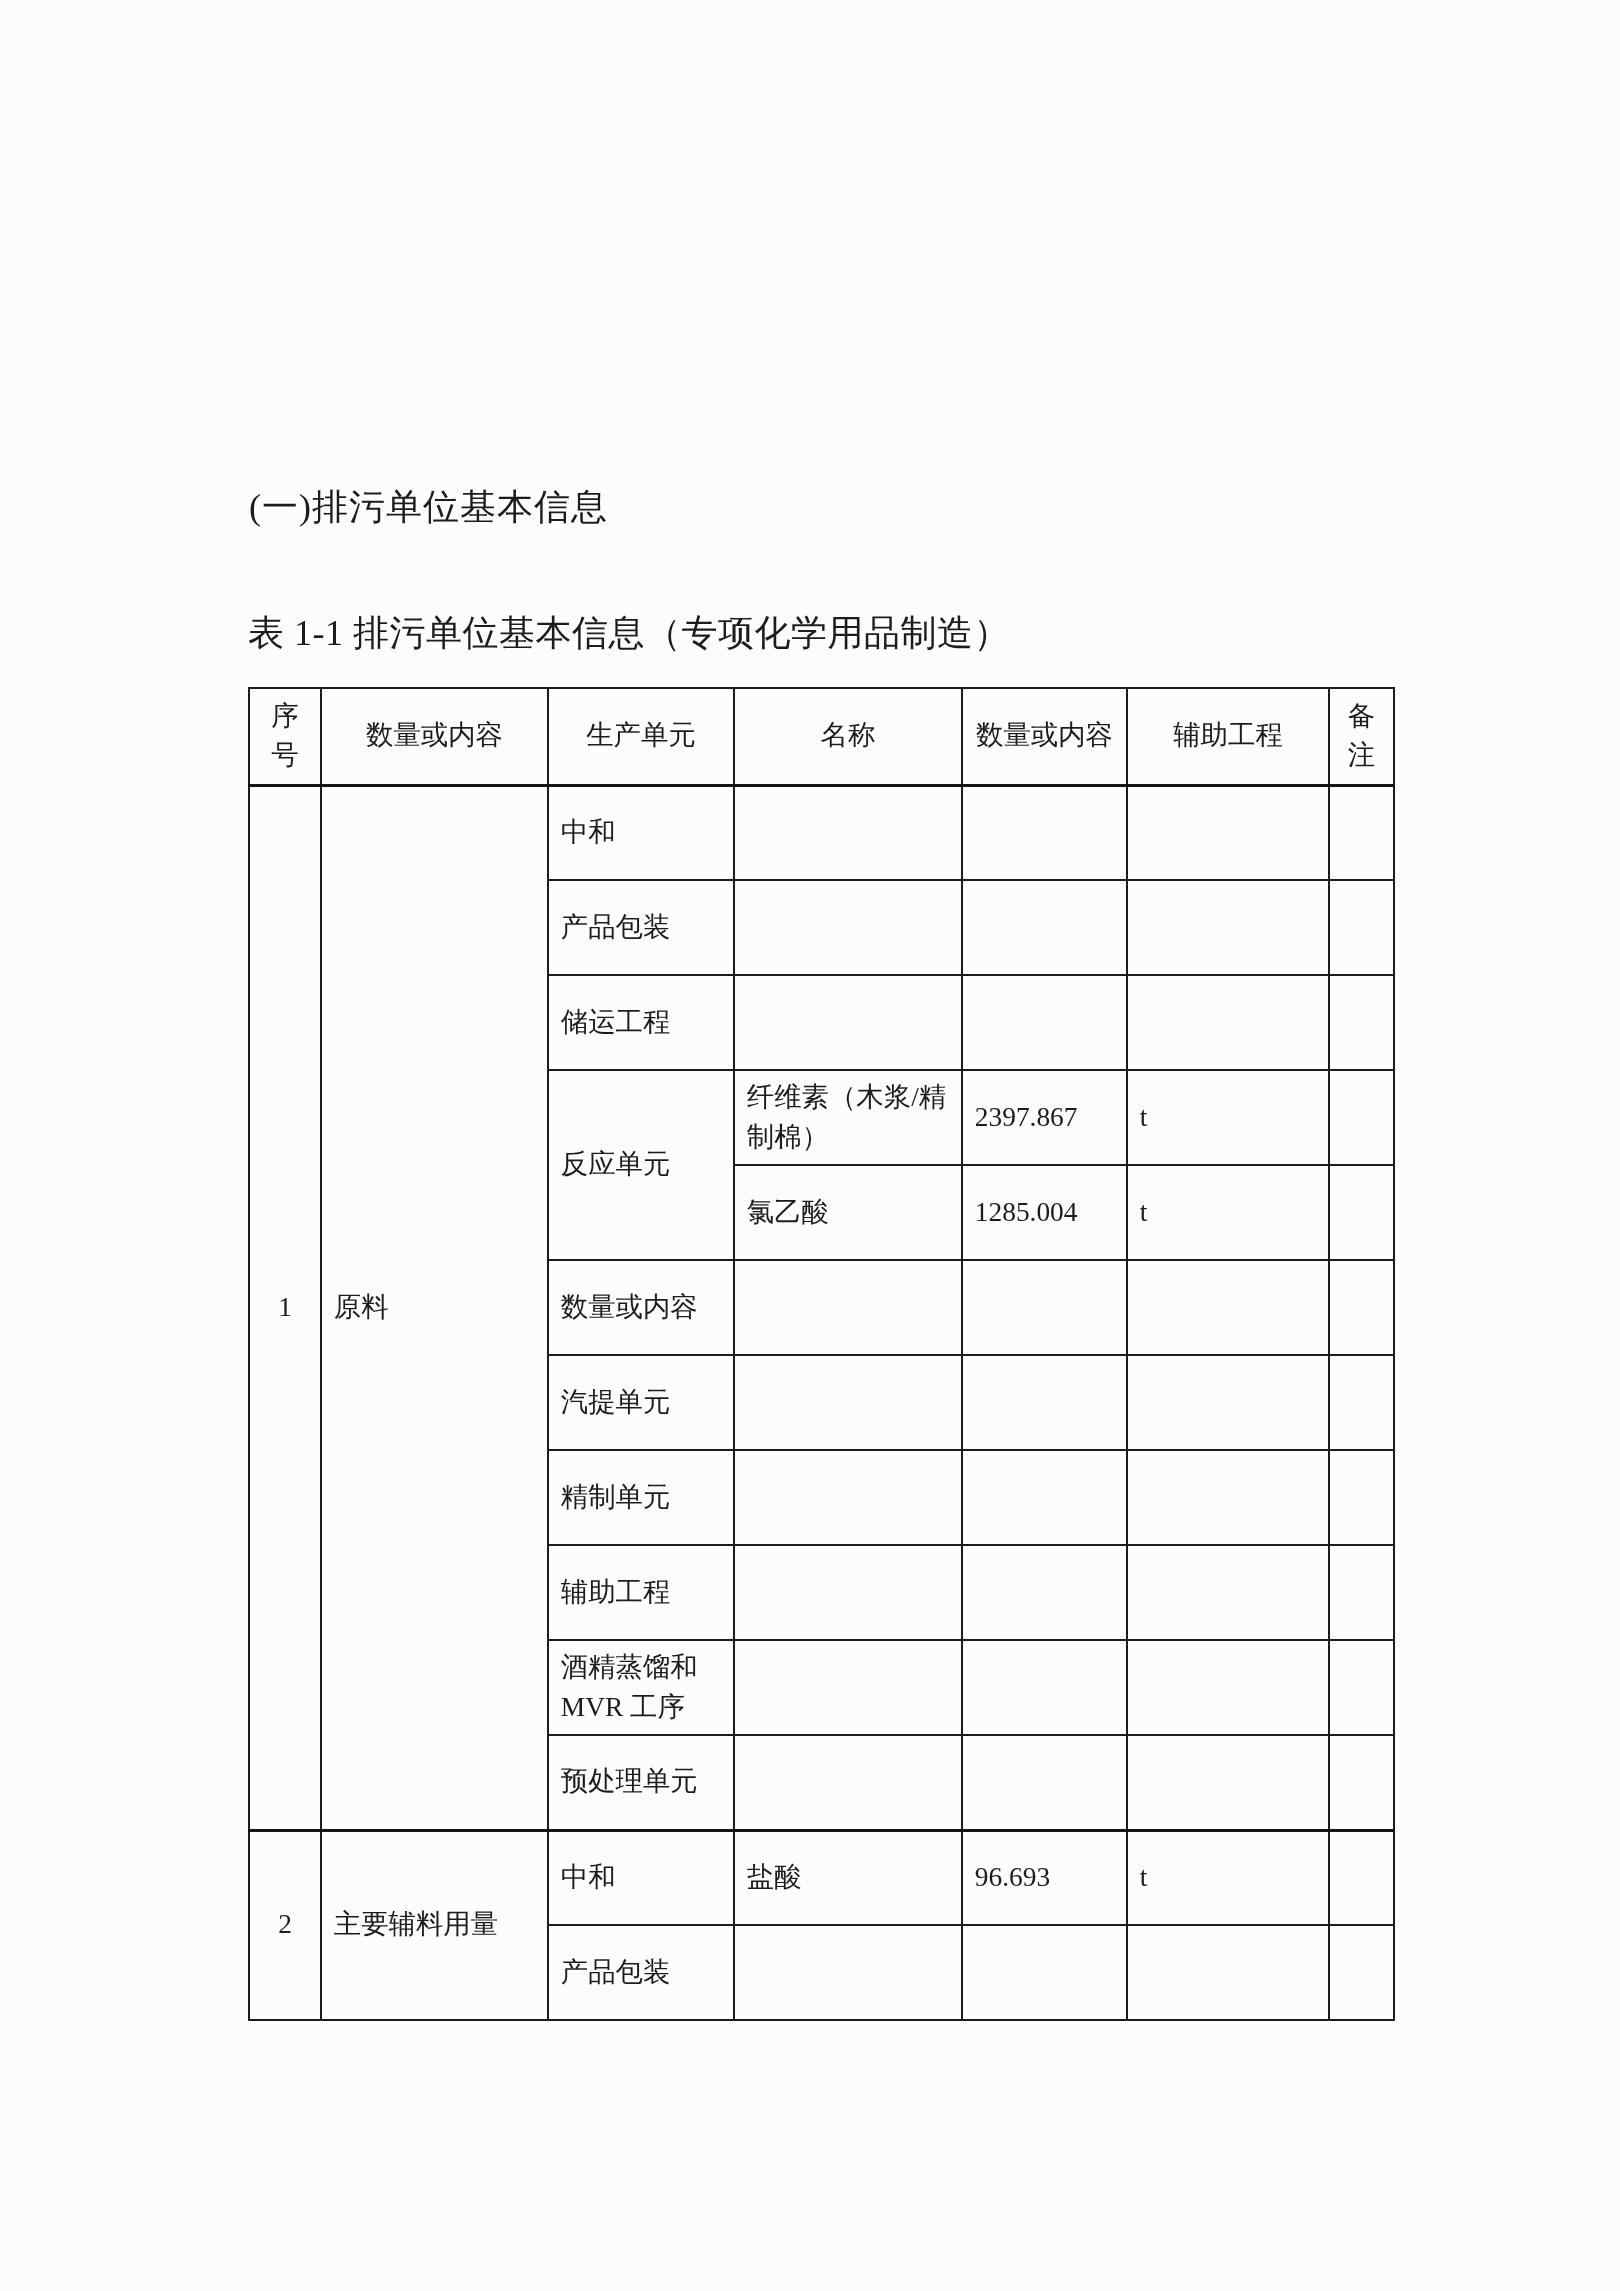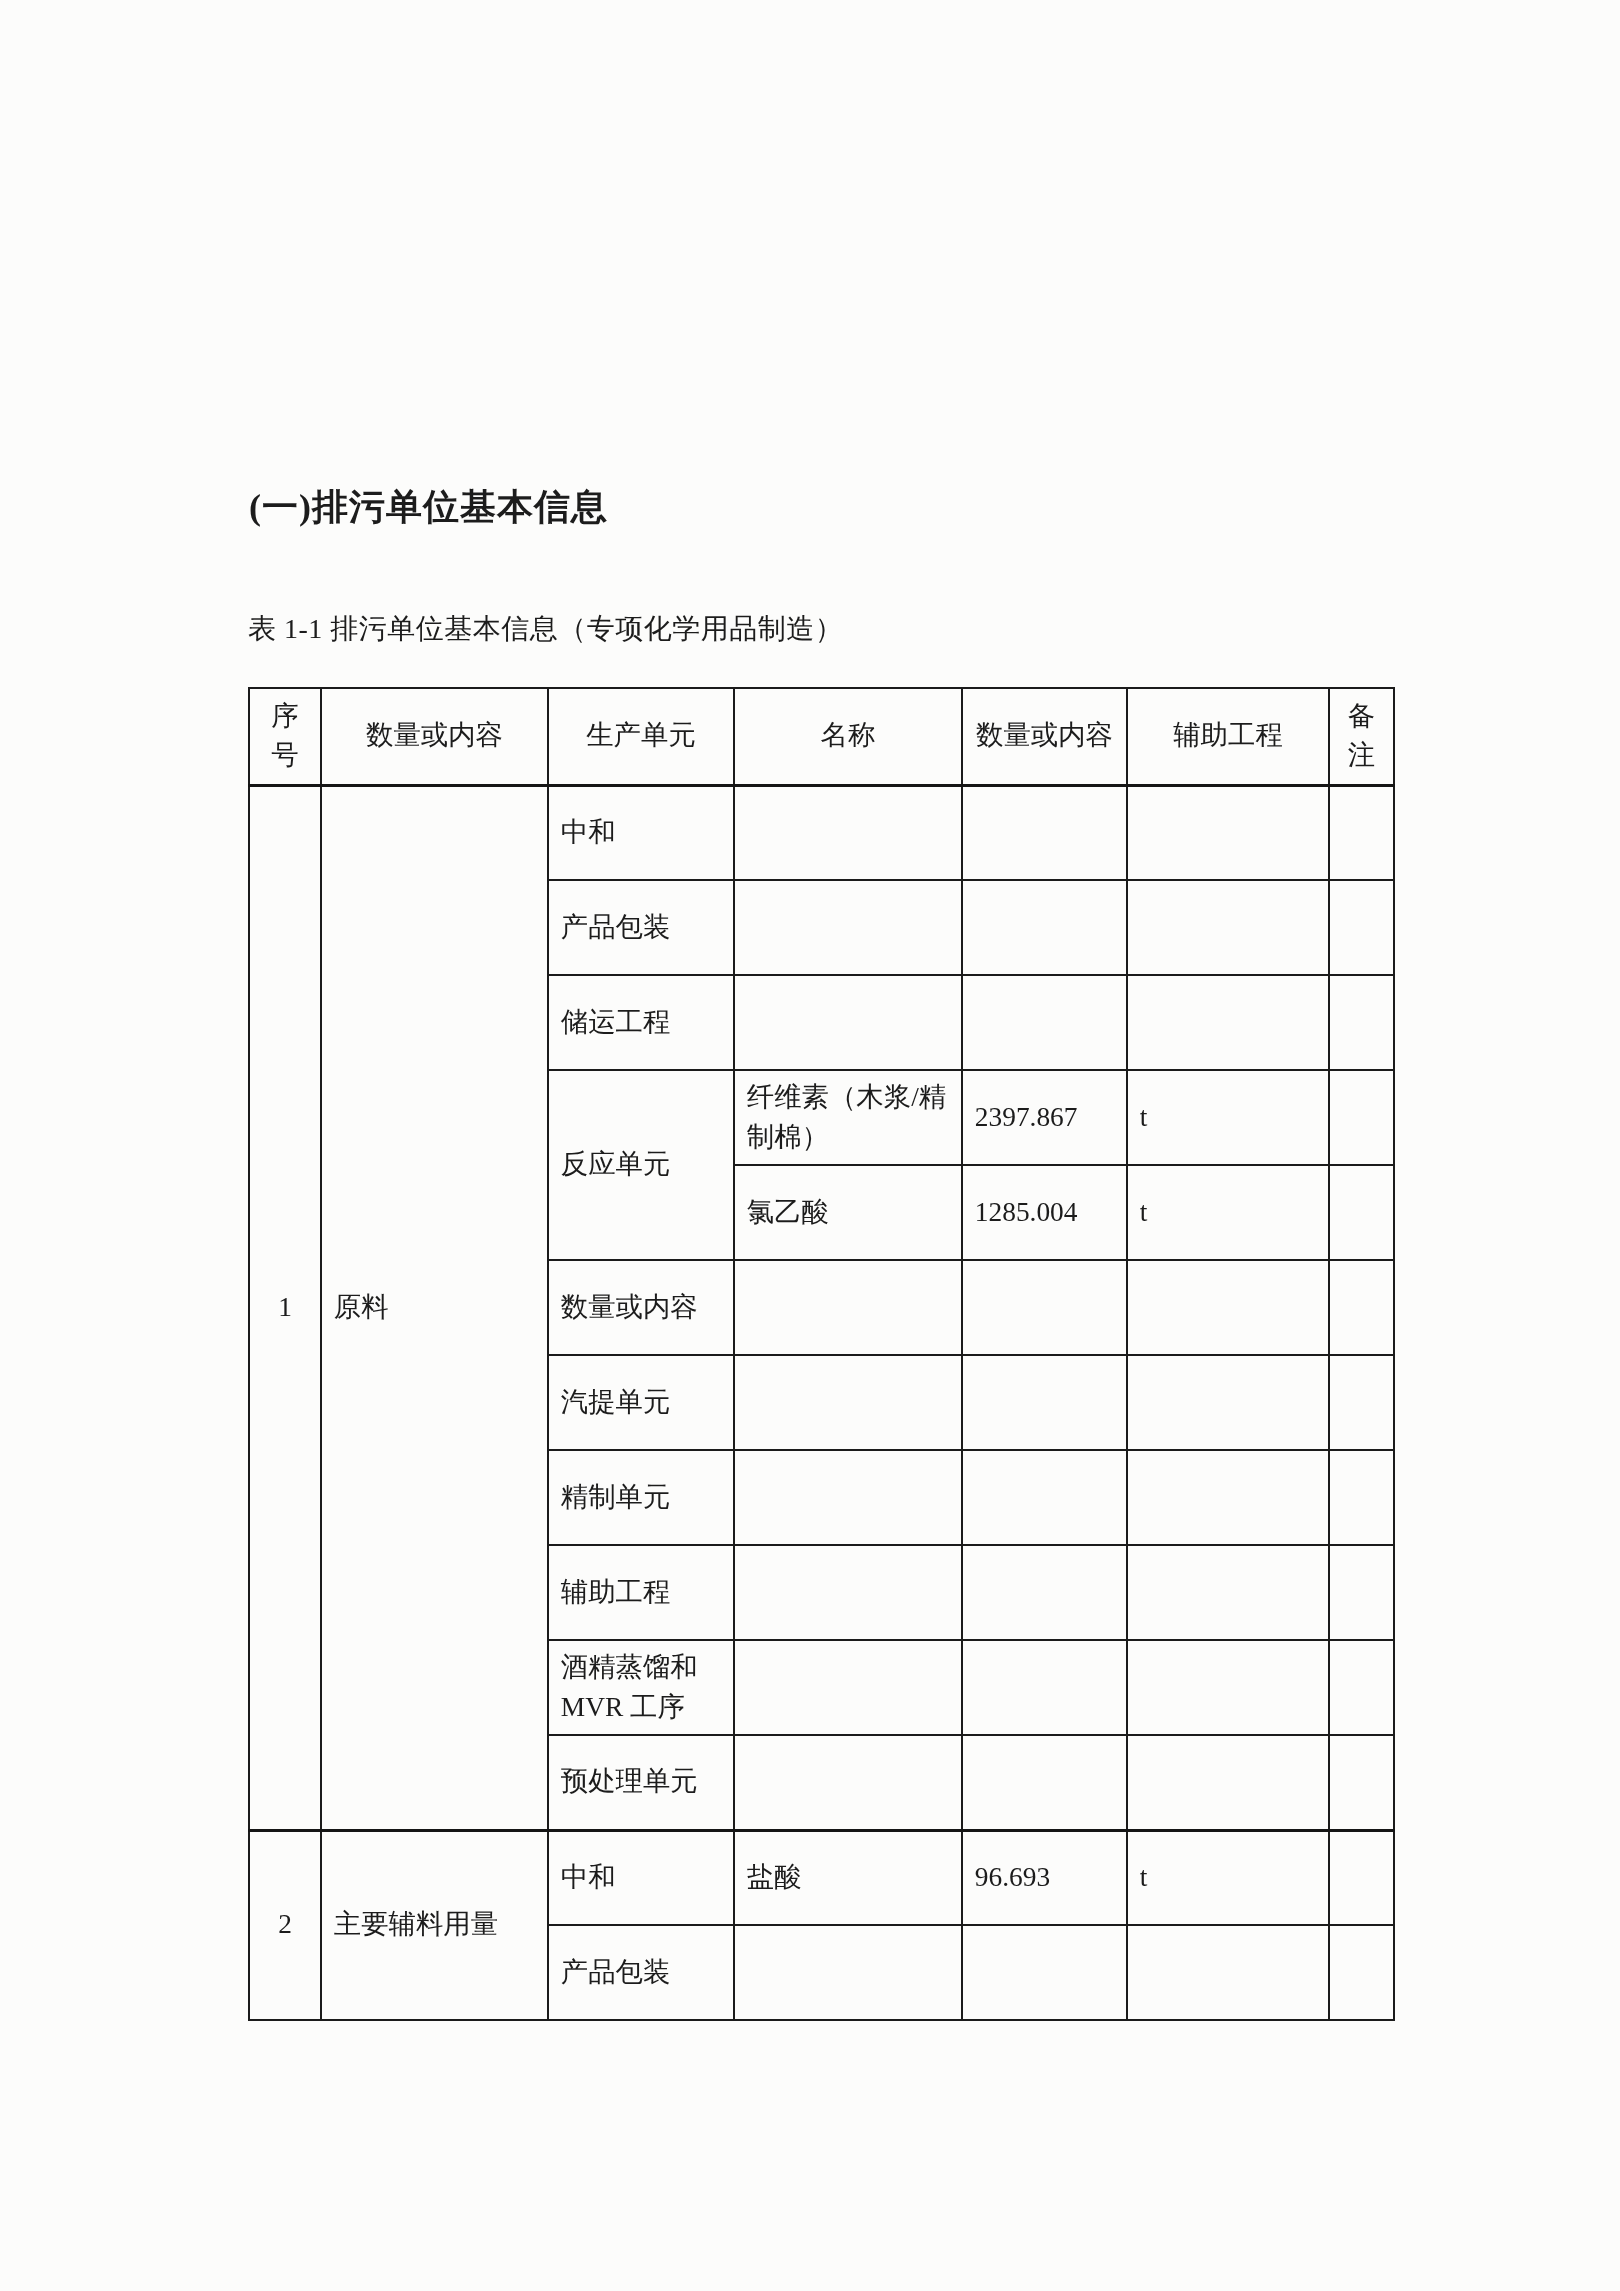--- a/index.html
+++ b/index.html
@@ -23,28 +23,28 @@
     font-weight: bold;
     letter-spacing: 3.9px;
   }
   .section-heading {
     position: absolute;
     left: 249px;
     top: 487px;
     margin: 0;
     font-size: 36px;
     line-height: 1.15;
-    font-weight: bold;
+    font-weight: normal;
     letter-spacing: 1px;
   }
   .table-caption {
     position: absolute;
     left: 248px;
     top: 612px;
-    font-size: 28px;
+    font-size: 36px;
     line-height: 1.2;
     letter-spacing: 0.5px;
   }
 
   table.basic-info {
     position: absolute;
     left: 248px;
     top: 687px;
     width: 1145px;
     border-collapse: collapse;

